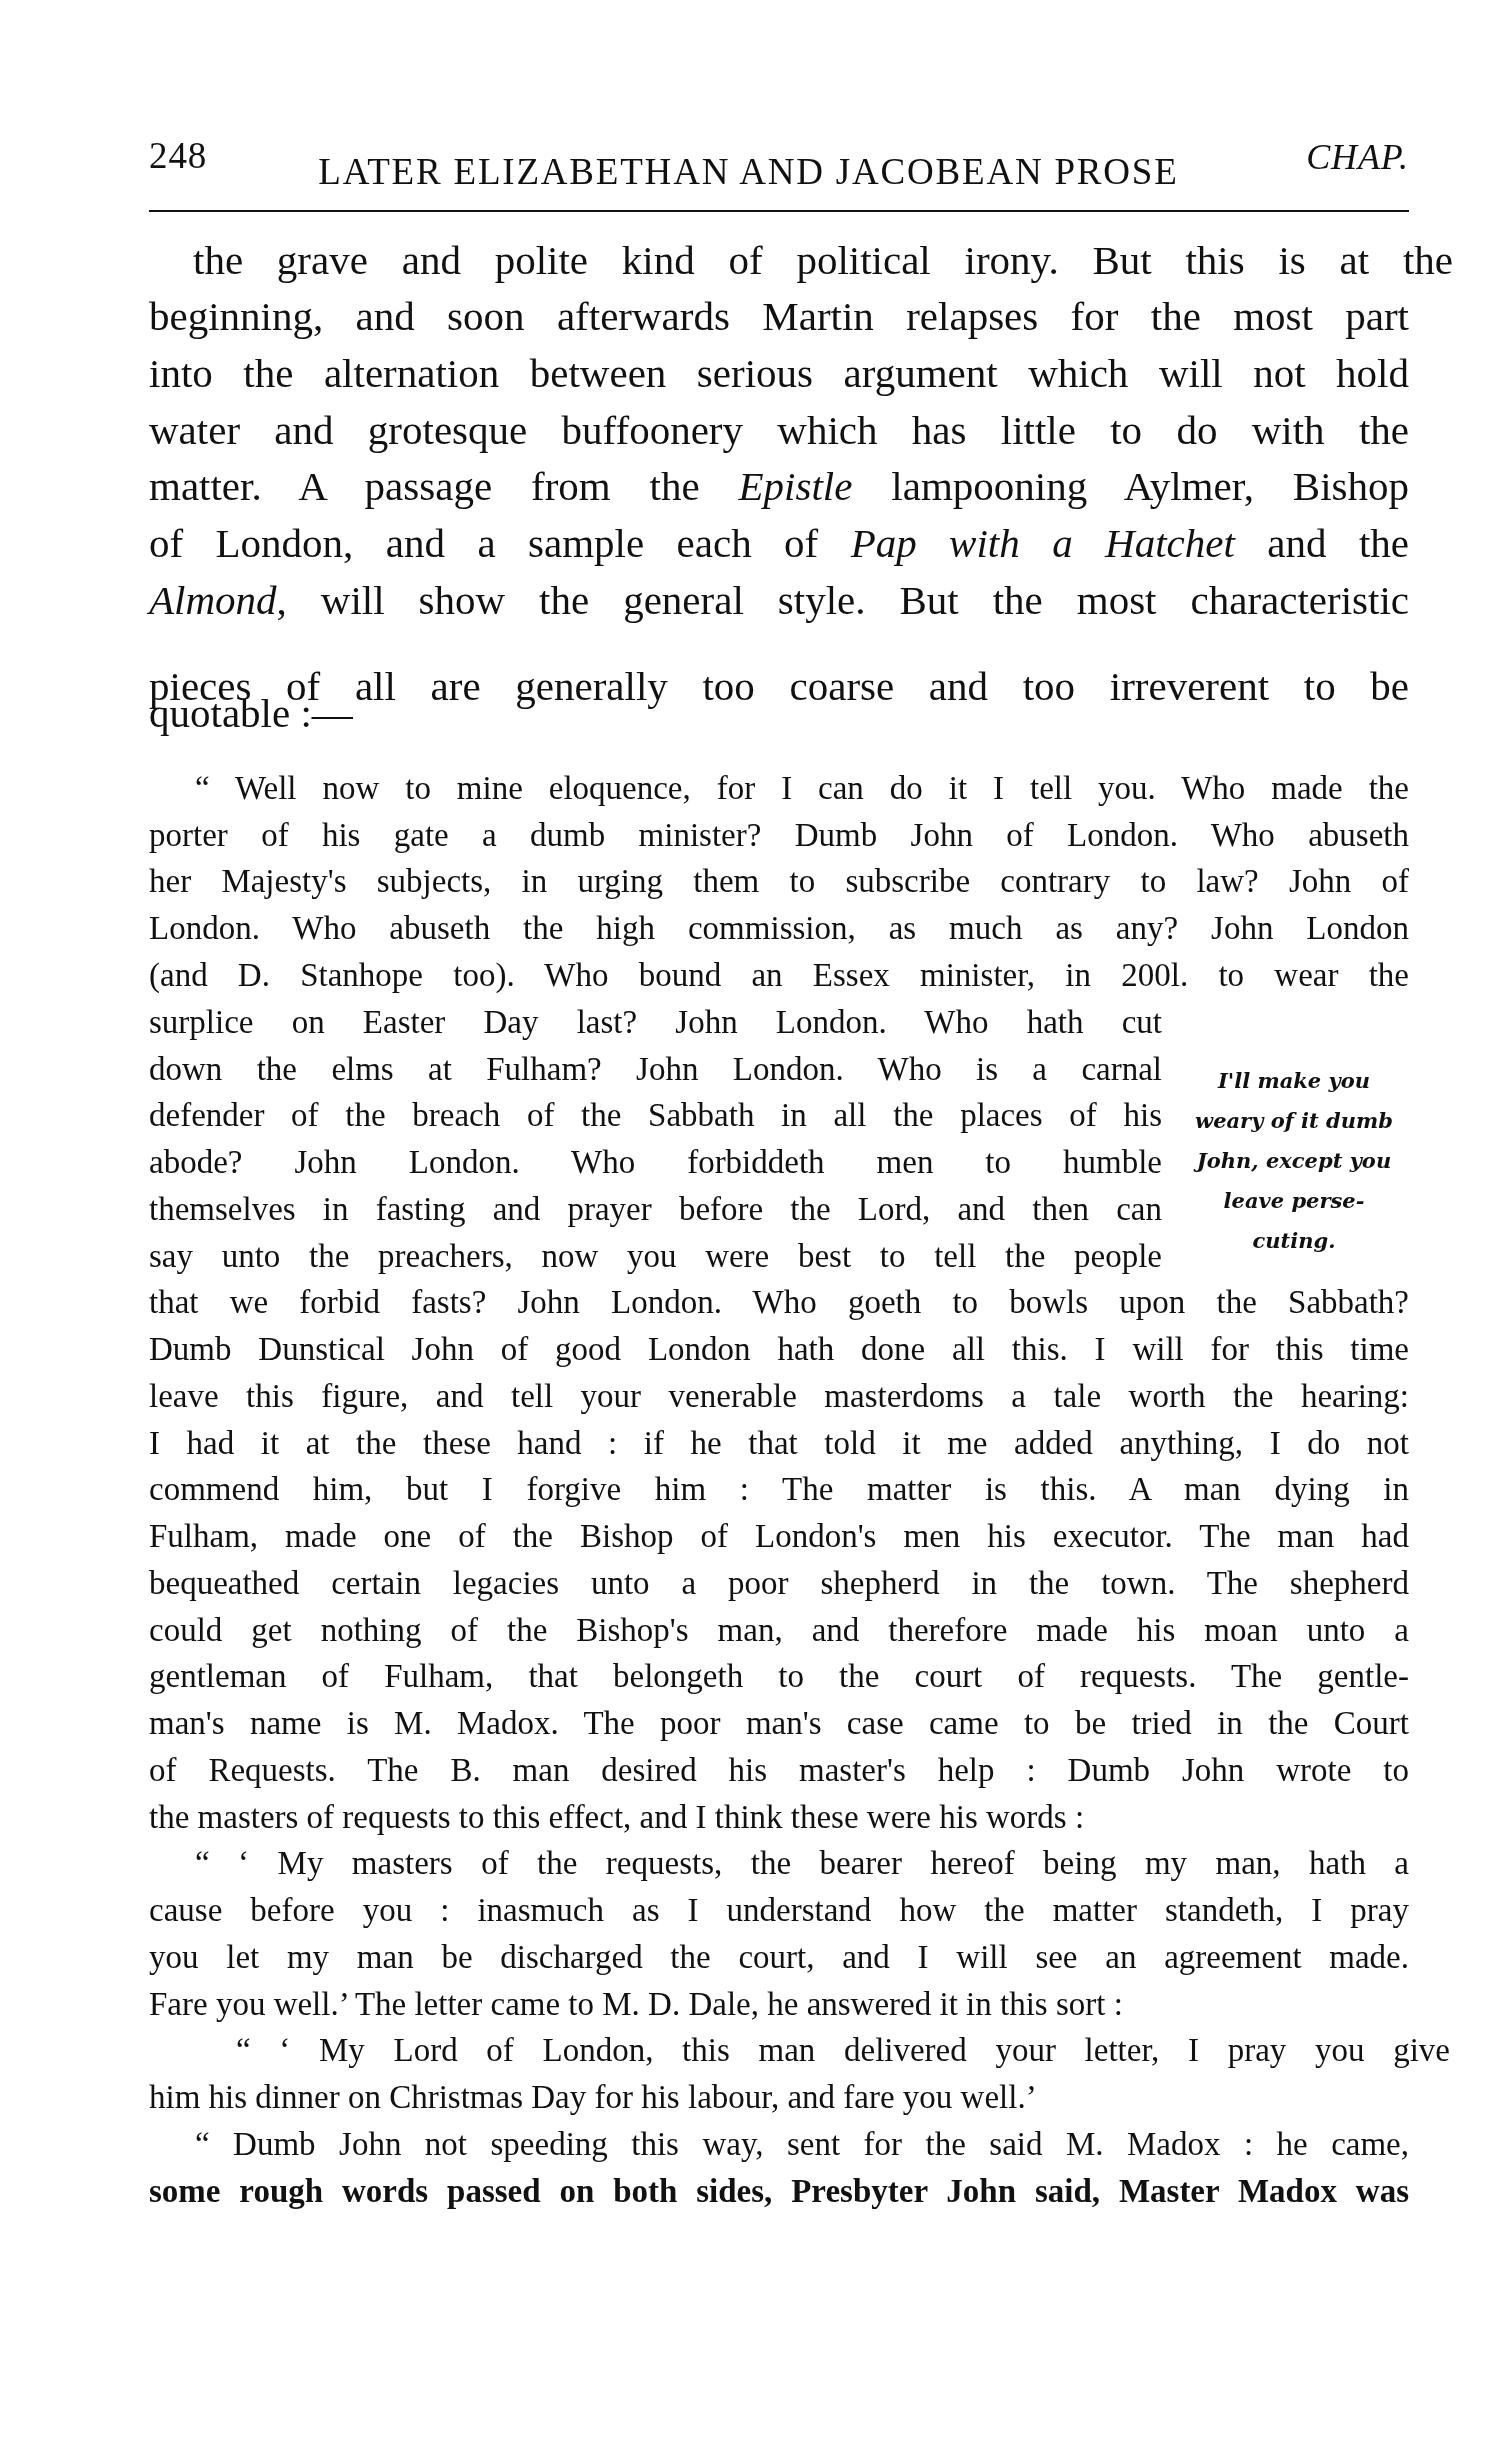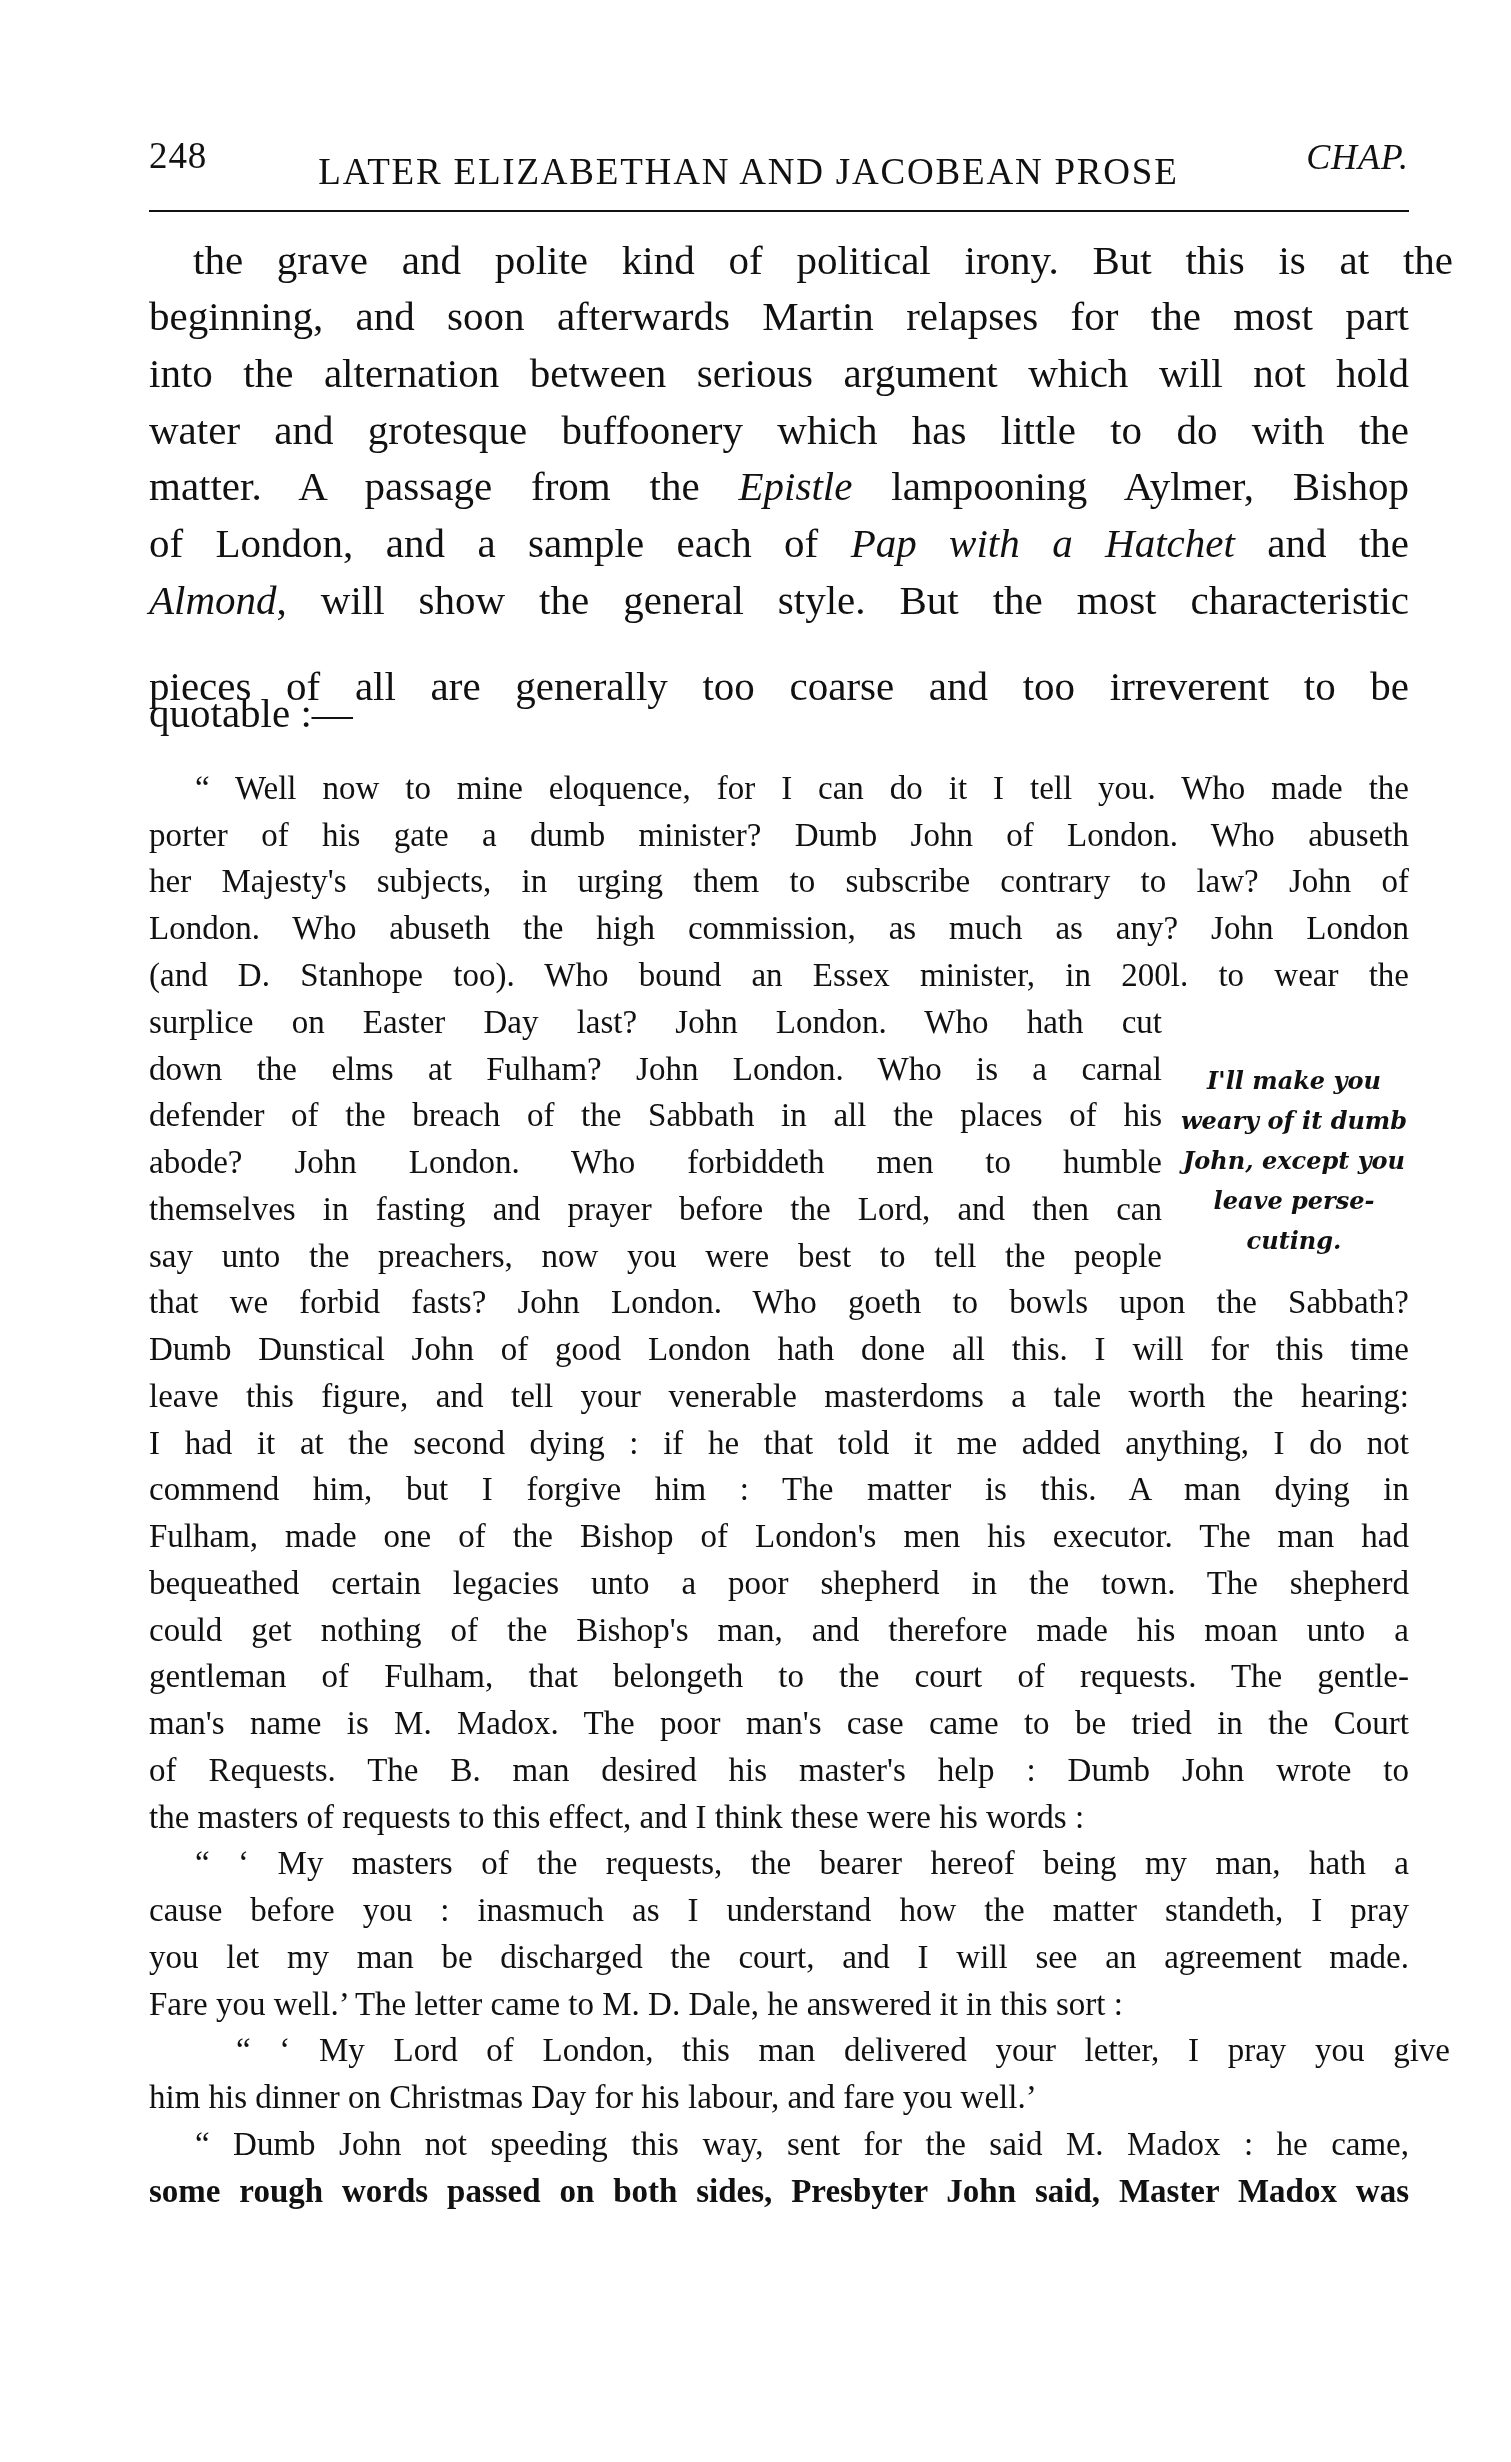--- a/index.html
+++ b/index.html
@@ -103,21 +103,21 @@
 
     
     .side-note {
       position: absolute;
       left: 1174px;
       top: 1061px;
       width: 240px;
       font-family: "DejaVu Serif", "Liberation Serif", serif;
       font-style: italic;
       font-weight: bold;
-      font-size: 24px;
+      font-size: 21px;
       line-height: 40px;
       text-align: center;
     }
     .side-note div { white-space: nowrap; }
   </style>
 </head>
 <body>
 
 <div class="page">
 
@@ -147,21 +147,21 @@
       <div class="line quote-line" style="top: 952px;">(and D. Stanhope too).  Who bound an Essex minister, in 200l. to wear the</div>
       <div class="line quote-line narrow" style="top: 999px;">surplice on Easter Day last?  John London.  Who hath cut</div>
       <div class="line quote-line narrow" style="top: 1046px;">down the elms at Fulham?  John London.  Who is a carnal</div>
       <div class="line quote-line narrow" style="top: 1092px;">defender of the breach of the Sabbath in all the places of his</div>
       <div class="line quote-line narrow" style="top: 1139px;">abode?  John London.  Who forbiddeth men to humble</div>
       <div class="line quote-line narrow" style="top: 1186px;">themselves in fasting and prayer before the Lord, and then can</div>
       <div class="line quote-line narrow" style="top: 1233px;">say unto the preachers, now you were best to tell the people</div>
       <div class="line quote-line" style="top: 1279px;">that we forbid fasts?  John London.  Who goeth to bowls upon the Sabbath?</div>
       <div class="line quote-line" style="top: 1326px;">Dumb Dunstical John of good London hath done all this.  I will for this time</div>
       <div class="line quote-line" style="top: 1373px;">leave this figure, and tell your venerable masterdoms a tale worth the hearing:</div>
-      <div class="line quote-line" style="top: 1420px;">I had it at the second dying : if he that told it me added anything, I do not</div>
+      <div class="line quote-line" style="top: 1420px;">I had it at the these hand : if he that told it me added anything, I do not</div>
       <div class="line quote-line" style="top: 1466px;">commend him, but I forgive him : The matter is this.  A man dying in</div>
       <div class="line quote-line" style="top: 1513px;">Fulham, made one of the Bishop of London's men his executor.  The man had</div>
       <div class="line quote-line" style="top: 1560px;">bequeathed certain legacies unto a poor shepherd in the town.  The shepherd</div>
       <div class="line quote-line" style="top: 1607px;">could get nothing of the Bishop's man, and therefore made his moan unto a</div>
       <div class="line quote-line" style="top: 1653px;">gentleman of Fulham, that belongeth to the court of requests.  The gentle-</div>
       <div class="line quote-line" style="top: 1700px;">man's name is M. Madox.  The poor man's case came to be tried in the Court</div>
       <div class="line quote-line" style="top: 1747px;">of Requests.  The B. man desired his master's help : Dumb John wrote to</div>
       <div class="line quote-line last" style="top: 1794px;">the masters of requests to this effect, and I think these were his words :</div>
       <div class="line quote-line indent" style="top: 1840px;">“ ‘ My masters of the requests, the bearer hereof being my man, hath a</div>
       <div class="line quote-line" style="top: 1887px;">cause before you : inasmuch as I understand how the matter standeth, I pray</div>

